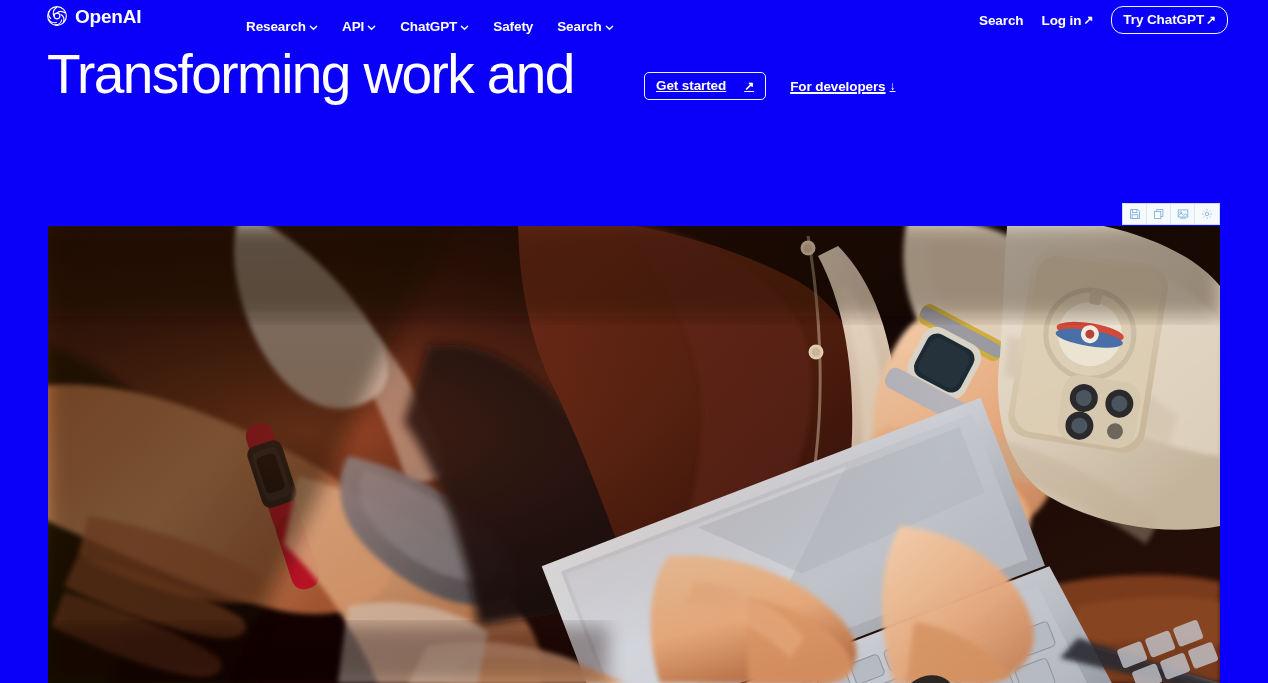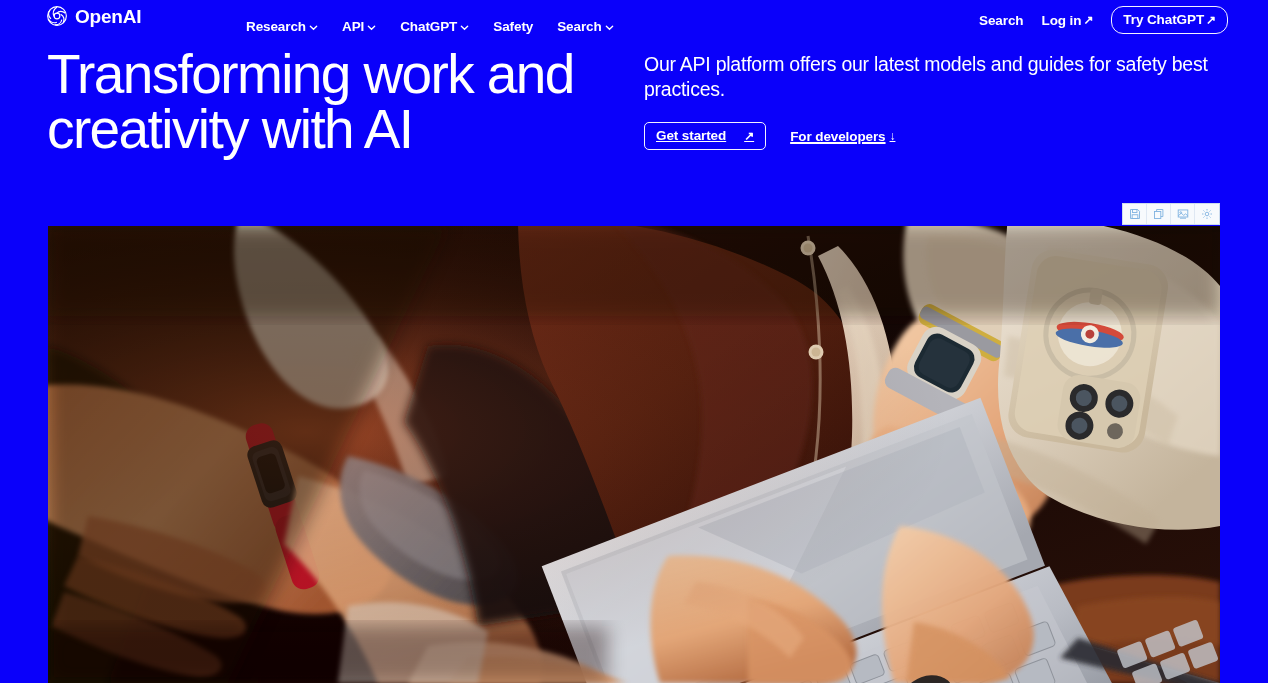--- a/index.html
+++ b/index.html
@@ -182,25 +182,23 @@
       </a>
       <a href="#" class="cta-btn">
         <span>Try ChatGPT</span>
         <span class="arrow-ne">↗</span>
       </a>
     </div>
   </div>
 
   <h1 class="hero-title">
     <span>Transforming work and</span><br>
-    <span>creativity with AI</span>
   </h1>
 
   <div class="hero-right">
-    <p class="hero-desc">Our API platform offers our latest models and guides for safety best practices.</p>
     <div class="hero-actions">
       <a href="#" class="btn-outline">
         <span>Get started</span>
         <span class="arrow-ne">↗</span>
       </a>
       <a href="#" class="link-underline">
         <span class="lbl">For developers</span>
         <span class="arrow-ne">↓</span>
       </a>
     </div>

